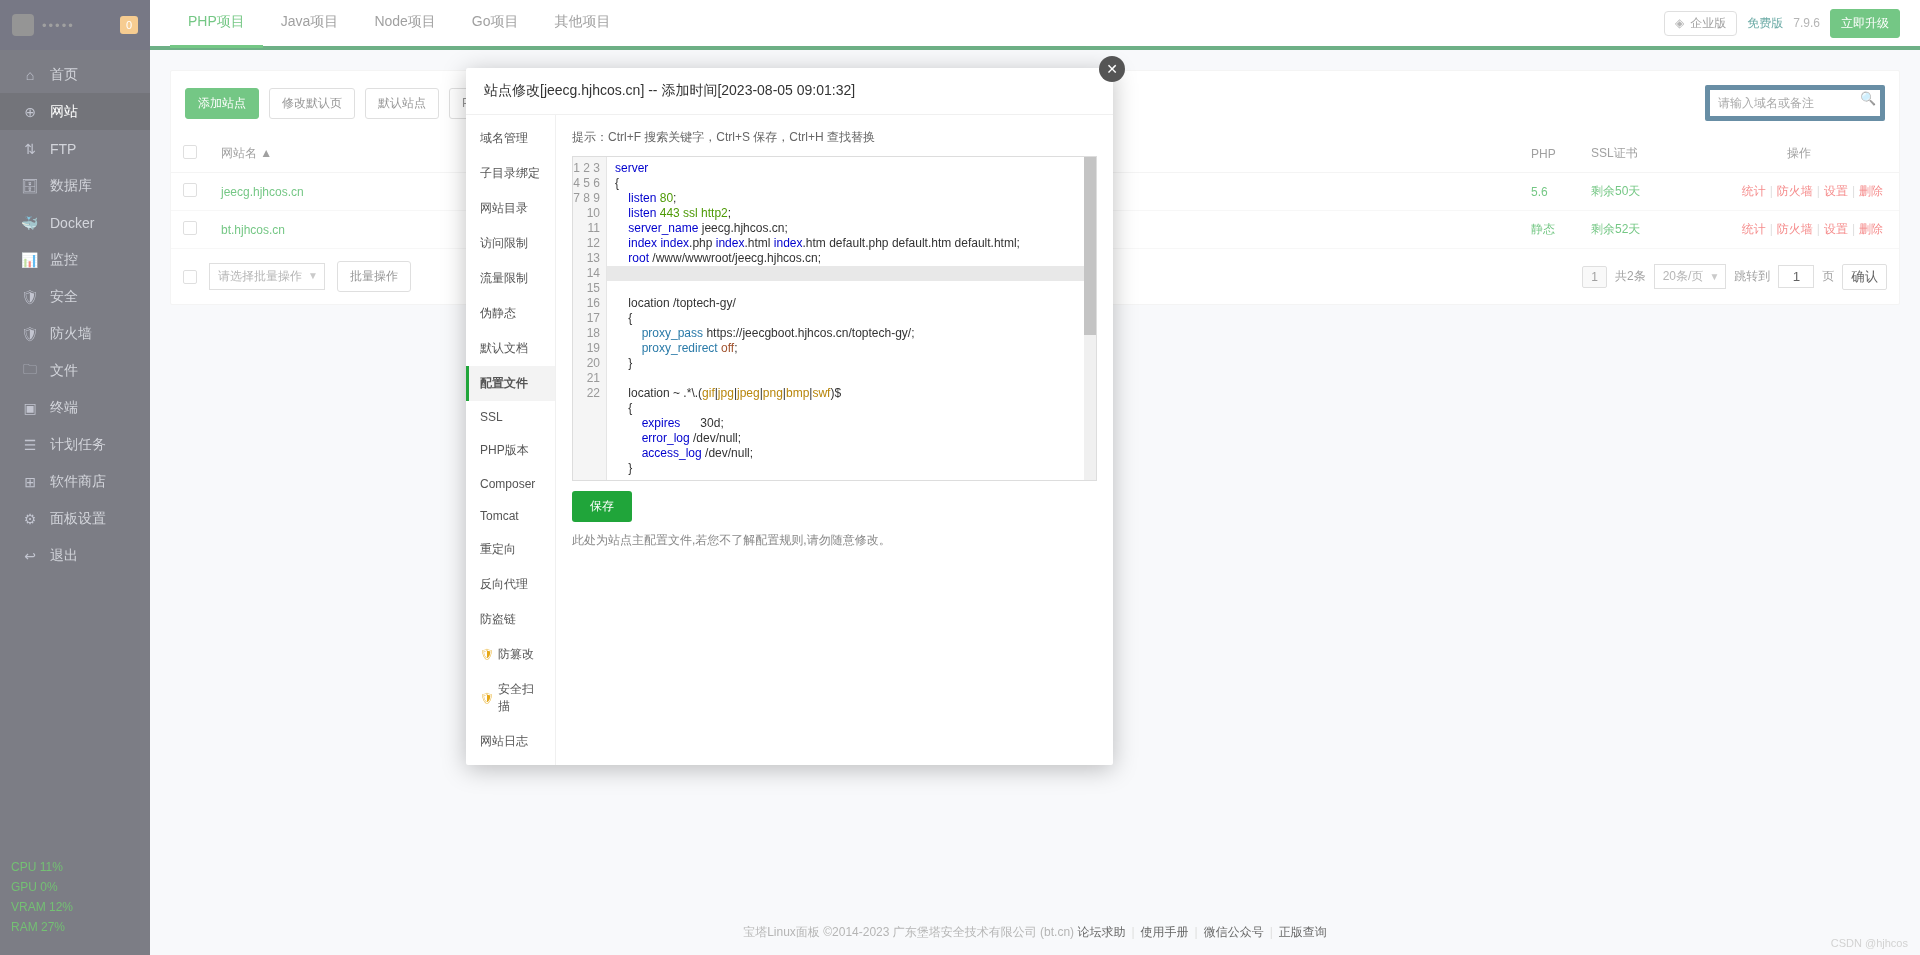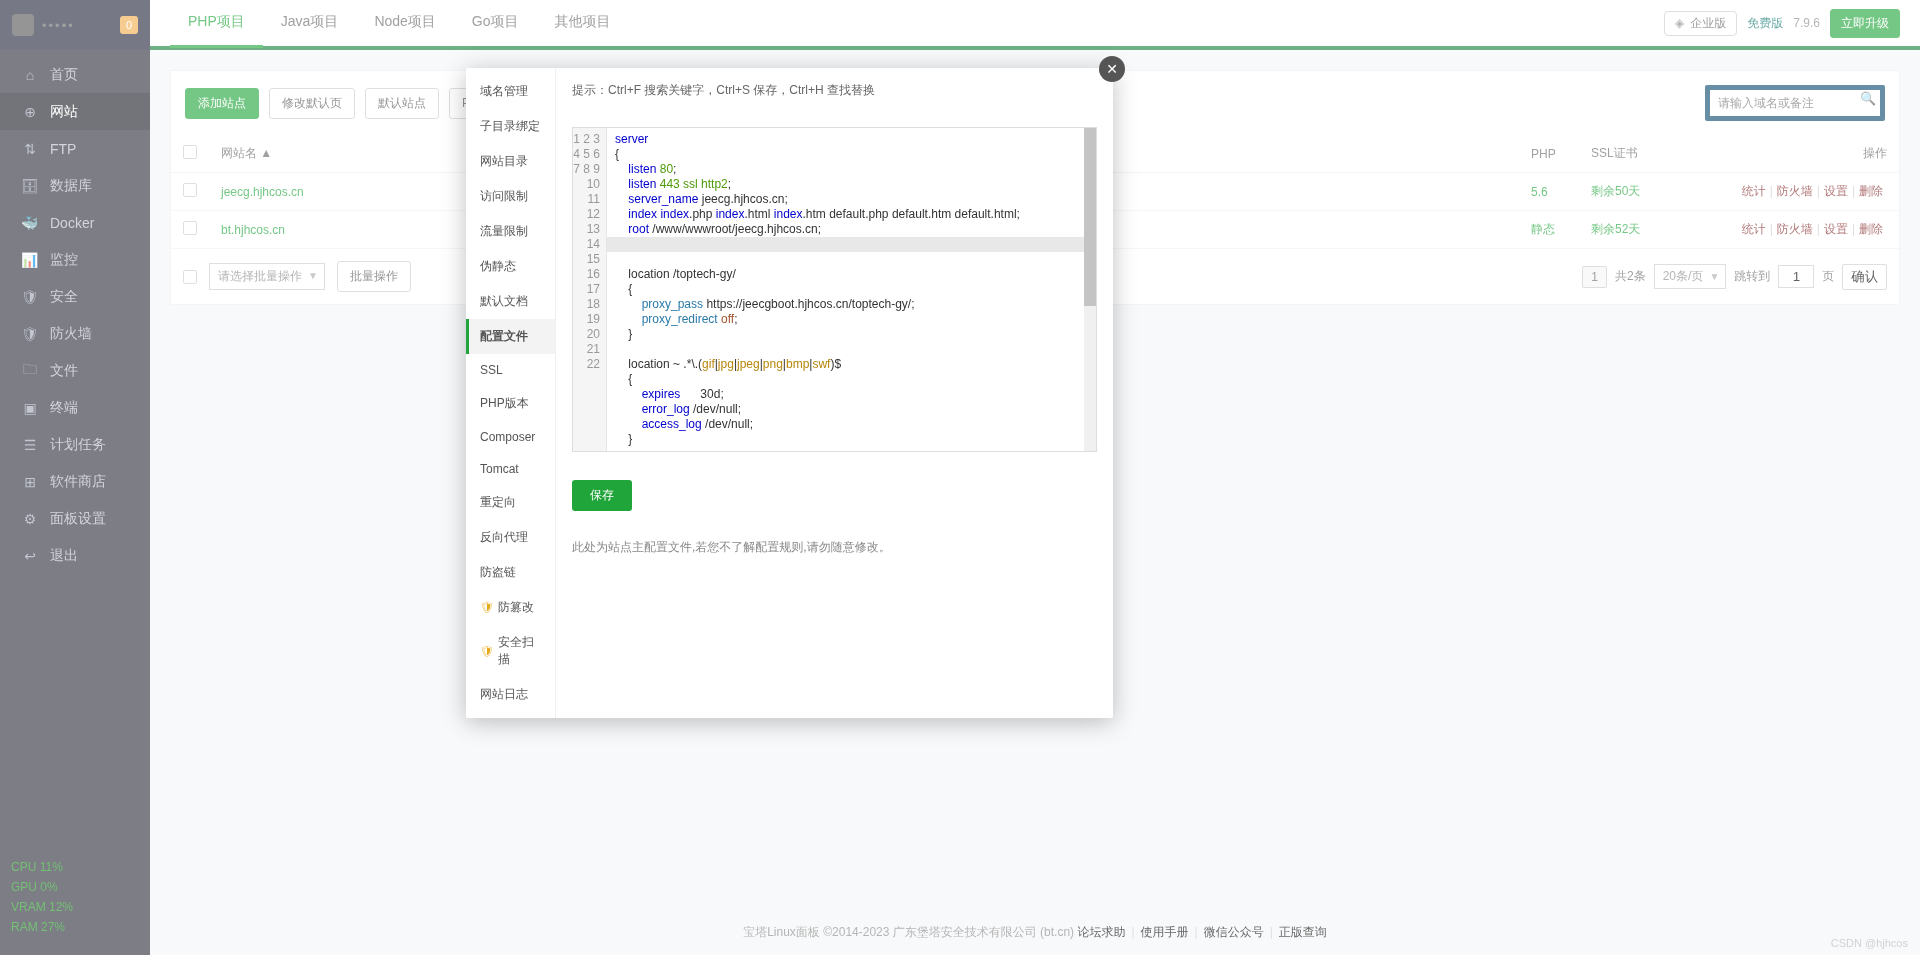--- a/index.html
+++ b/index.html
@@ -36,21 +36,21 @@
   .search{margin-left:auto;position:relative}
   .search input{width:180px;border:5px solid #0c4a6e;padding:6px 28px 6px 8px;font-size:12px;border-radius:2px}
   .search .sico{position:absolute;right:8px;top:6px;color:#888}
   table{width:100%;border-collapse:collapse}
   thead th{text-align:left;font-weight:normal;color:#666;font-size:12px;padding:10px 12px;border-bottom:1px solid #eee}
   tbody td{padding:10px 12px;border-bottom:1px solid #f2f2f2;color:#555;font-size:12px}
   .chk{width:14px;height:14px;border:1px solid #ccc;display:inline-block;border-radius:2px}
   .link{color:#20a53a;cursor:pointer}
   .ok{color:#20a53a}
   .php{color:#20a53a}
-  .actions a{color:#7f1d1d;margin:8px 4px;cursor:pointer}
+  .actions a{color:#ef4444;margin:8px 4px;cursor:pointer}
   .actions .sep{color:#ccc}
   .tfoot{padding:12px;display:flex;align-items:center;gap:12px}
   .select{border:1px solid #ccc;padding:4px 22px 4px 8px;font-size:12px;position:relative;color:#888;background:#fff}
   .arrow{position:absolute;right:6px;top:6px;color:#aaa;font-size:10px}
   .pager{margin-left:auto;display:flex;align-items:center;gap:8px;color:#666;font-size:12px}
   .pgbtn{border:1px solid #ccc;padding:3px 8px;border-radius:2px;background:#fff}
   .pgbtn.cur{background:#f5f5f5}
   .pginput{width:36px;text-align:center;border:1px solid #ccc;padding:3px}
   
   .footer{position:absolute;bottom:14px;left:150px;right:0;text-align:center;font-size:12px;color:#888}
@@ -60,21 +60,21 @@
   
   .overlay{position:absolute;inset:0;background:rgba(255,255,255,0.38)}
   .modal{position:absolute;left:466px;top:68px;width:647px;background:#fff;box-shadow:0 4px 24px rgba(0,0,0,0.25);border-radius:2px}
   .mclose{position:absolute;right:-12px;top:-12px;width:26px;height:26px;border-radius:50%;background:#555;color:#fff;display:flex;align-items:center;justify-content:center;cursor:pointer;font-size:14px}
   .mtitle{padding:14px 18px;font-size:14px;color:#333;border-bottom:1px solid #f0f0f0}
   .mbody{display:flex}
   .mside{width:90px;border-right:1px solid #f0f0f0;padding:6px 0}
   .mitem{padding:9px 14px;font-size:12px;color:#555;cursor:pointer;display:flex;align-items:center;gap:4px}
   .mitem.active{background:#f3f3f3;font-weight:bold;border-left:3px solid #20a53a;padding-left:11px}
   .shield{color:#e6a817;font-size:11px}
-  .mmain{flex:1;padding:14px 16px 22px;display:flex;flex-direction:column;gap:28px}
+  .mmain{flex:1;padding:14px 16px 22px;display:flex;flex-direction:column;gap:10px}
   .tip{font-size:12px;color:#666}
   .editor{border:1px solid #ddd;display:flex;height:325px;font-family:Consolas,Menlo,monospace;font-size:12px;position:relative}
   .gutter{width:34px;background:#f5f5f5;border-right:1px solid #e5e5e5;text-align:right;color:#999;padding:4px 6px 4px 0;line-height:15px}
   .code{flex:1;padding:4px 8px;line-height:15px;white-space:pre;overflow:hidden;position:relative}
   .hlrow{position:absolute;left:0;right:0;height:15px;background:#e8e8e8}
   .kw-blue{color:#0000cd}
   .kw-green{color:#4e9a06}
   .kw-olive{color:#b8860b}
   .kw-cyan{color:#2a7aa8}
   .kw-brown{color:#a0522d}
@@ -196,21 +196,21 @@
         <table>
           <thead>
               <tr>
             <th style="width:30px"><span class="chk"></span></th>
             <th>网站名 ▲</th>
             <th style="width:90px">状态</th>
             <th style="width:60px">备</th>
             <th style="width:640px"></th>
             <th style="width:60px">PHP</th>
             <th style="width:120px">SSL证书</th>
-            <th style="width:200px;text-align:right">操作</th>
+            <th style="width:200px;text-align:center">操作</th>
           </tr>
             </thead>
           <tbody id="tbody">
               <tr>
                 <td><span class="chk"></span></td>
                 <td><span class="link">jeecg.hjhcos.cn</span></td>
                 <td><span class="ok">运行中▶</span></td>
                 <td><span style="color:#e67e22">无</span></td>
                 <td></td>
                 <td><span class="php">5.6</span></td>
@@ -250,20 +250,21 @@
 
   <div class="footer">
     <span>宝塔Linux面板 ©2014-2023 广东堡塔安全技术有限公司 (bt.cn)</span>
     <span id="flinks"><a>论坛求助</a><span class="sep">|</span><a>使用手册</a><span class="sep">|</span><a>微信公众号</a><span class="sep">|</span><a>正版查询</a></span>
   </div>
   <div class="watermark">CSDN @hjhcos</div>
 
   <div class="overlay"></div>
   <div class="modal">
     <div class="mclose">✕</div>
+    <div class="mtitle">站点修改[jeecg.hjhcos.cn] -- 添加时间[2023-08-05 09:01:32]</div>
     <div class="mbody">
       <div class="mside" id="mside">
           <div class="mitem">
             <span>域名管理</span>
           </div>
           <div class="mitem">
             <span>子目录绑定</span>
           </div>
           <div class="mitem">
             <span>网站目录</span>

